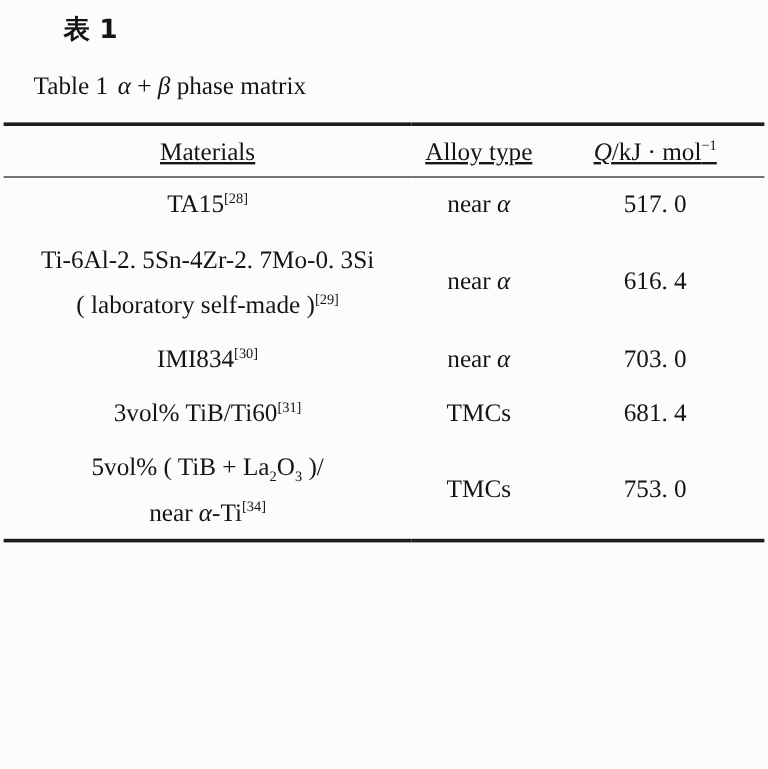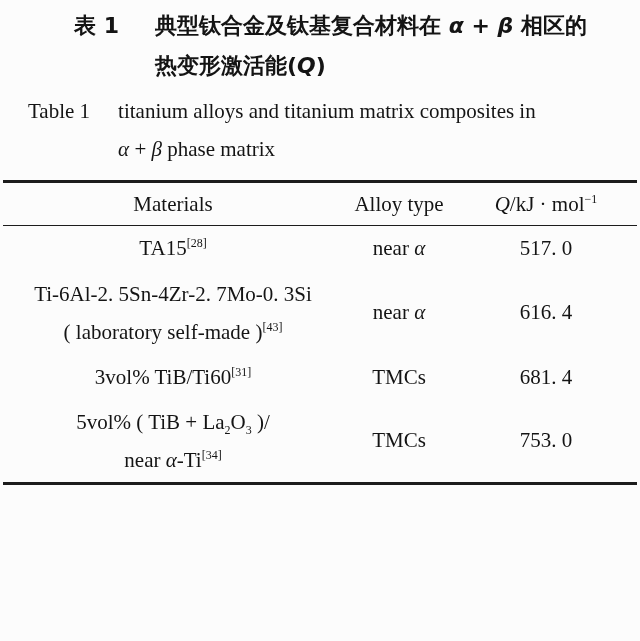--- a/index.html
+++ b/index.html
@@ -8,84 +8,79 @@
     background: #fcfcfc;
     color: #141414;
     font-family: "Liberation Serif", "DejaVu Serif", serif;
     overflow: hidden;
   }
   .page { width: 640px; height: 641px; box-sizing: border-box; padding-top: 6px; }
 
   
   .caption-zh {
     display: flex;
-    margin-left: 74px;
+    margin-left: 53px;
     font-family: "DejaVu Sans", "Liberation Sans", sans-serif;
     font-weight: 700;
     font-size: 22px;
     line-height: 40px;
-    gap: 18px;
   }
   .caption-zh .cap-label { margin-right: 18px; white-space: nowrap; }
 
   
   .caption-en {
     display: flex;
     margin-left: 28px;
     margin-top: 6px;
     font-size: 21px;
     line-height: 38px;
   }
-  .caption-en .cap-label { margin-right: 28px; white-space: nowrap; text-align: center; }
+  .caption-en .cap-label { margin-right: 8px; white-space: nowrap; text-align: center; }
 
   .it { font-style: italic; }
   sup { font-size: 12px; vertical-align: super; line-height: 0; }
   sub { font-size: 12px; vertical-align: sub; line-height: 0; }
 
   
   table.data-table {
     width: 634px;
     margin: 12px 3px 0 3px;
     border-collapse: collapse;
     border-top: 3px solid #1c1c1c;
     border-bottom: 3px solid #1c1c1c;
     font-size: 21px;
   }
   thead tr { height: 44px; border-bottom: 1.5px solid #1c1c1c; }
   th {
     font-weight: 400;
     text-align: center;
     font-size: 21px;
     padding: 0;
+    text-decoration: underline;
   }
   td { text-align: center; vertical-align: middle; padding: 0; }
   tbody tr { height: 45px; }
   tbody tr.tall { height: 84px; }
   .col-materials { width: 340px; }
   .col-alloy    { width: 112px; text-align: center; }
   .col-q        { width: 182px; }
   .mat-line { line-height: 38px; text-align: center; }
 </style>
 </head>
 <body>
 
 <div class="page">
 
   <div class="caption-zh">
     <span class="cap-label">表 1</span>
-    <div class="cap-text">
-      <div><span>典型钛合金及钛基复合材料在 </span><span class="it">α</span><span> + </span><span class="it">β</span><span> 相区的</span></div>
-      <div><span>热变形激活能(</span><span class="it">Q</span><span>)</span></div>
-    </div>
   </div>
 
   <div class="caption-en">
     <span class="cap-label">Table 1</span>
     <div class="cap-text">
-      <div><span>titanium alloys and titanium matrix composites in</span></div>
       <div><span class="it">α</span><span> + </span><span class="it">β</span><span> phase matrix</span></div>
     </div>
   </div>
 
   <table class="data-table">
     <thead>
       <tr>
         <th class="col-materials"><span>Materials</span></th>
         <th class="col-alloy"><span>Alloy type</span></th>
         <th class="col-q"><span class="it">Q</span><span>/kJ · mol</span><sup>−1</sup></th>
@@ -95,24 +90,31 @@
         <tr>
           <td class="col-materials">
             <div class="mat-line"><span>TA15</span><sup>[28]</sup></div>
           </td>
           <td class="col-alloy"><span>near </span><span class="it">α</span></td>
           <td class="col-q">517. 0</td>
         </tr>
         <tr class="tall">
           <td class="col-materials">
             <div class="mat-line"><span>Ti-6Al-2. 5Sn-4Zr-2. 7Mo-0. 3Si</span></div>
-            <div class="mat-line"><span>( laboratory self-made )</span><sup>[43]</sup></div>
+            <div class="mat-line"><span>( laboratory self-made )</span><sup>[29]</sup></div>
           </td>
           <td class="col-alloy"><span>near </span><span class="it">α</span></td>
           <td class="col-q">616. 4</td>
+        </tr>
+        <tr>
+          <td class="col-materials">
+            <div class="mat-line"><span>IMI834</span><sup>[30]</sup></div>
+          </td>
+          <td class="col-alloy"><span>near </span><span class="it">α</span></td>
+          <td class="col-q">703. 0</td>
         </tr>
         <tr>
           <td class="col-materials">
             <div class="mat-line"><span>3vol% TiB/Ti60</span><sup>[31]</sup></div>
           </td>
           <td class="col-alloy"><span>TMCs</span></td>
           <td class="col-q">681. 4</td>
         </tr>
         <tr class="tall">
           <td class="col-materials">

